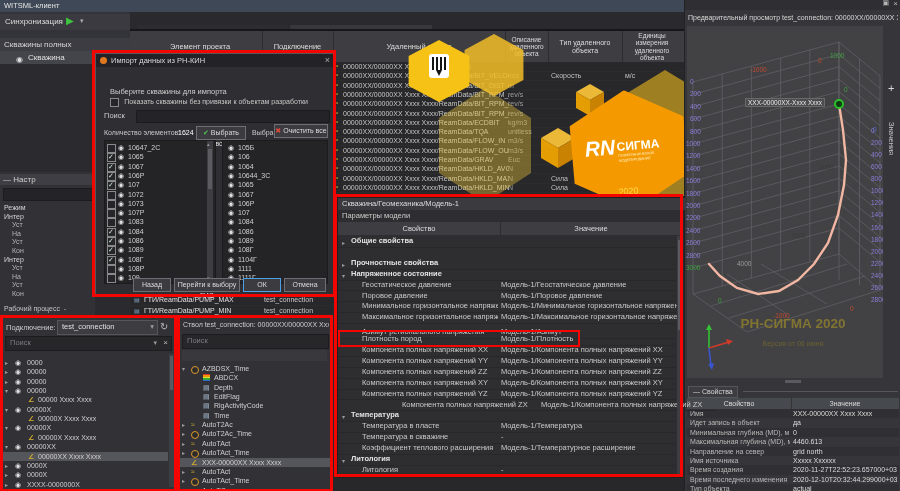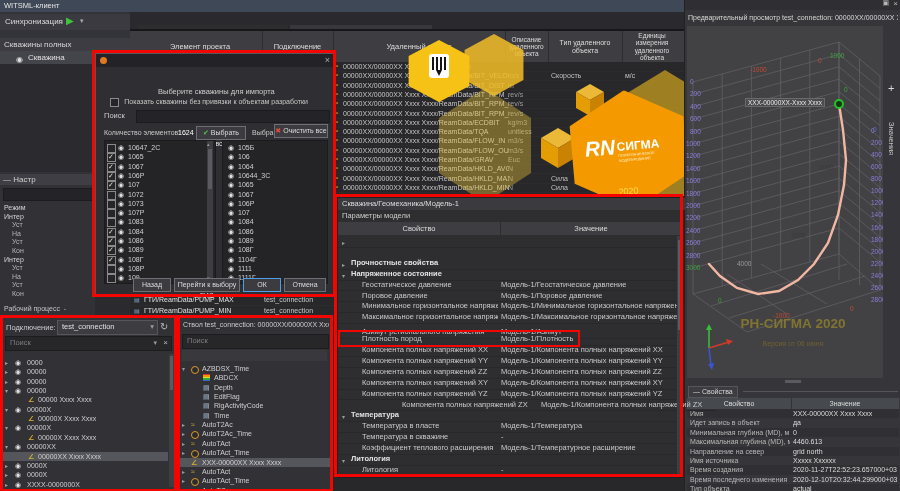--- a/index.html
+++ b/index.html
@@ -272,20 +272,21 @@
   <div class="abs" style="left:337px;top:197px;width:344px;height:279px;background:#2e2e31;z-index:20;border:1px solid #1f1f22;">
     <div class="abs clip" style="left:0;top:0;width:344px;height:12px;background:#3a3a3f;line-height:12px;padding-left:4px;color:#dddddd;font-size:7.5px;">Скважина/Геомеханика/Модель-1</div>
     <div class="abs clip" style="left:0;top:12px;width:344px;height:12px;line-height:12px;padding-left:4px;color:#cccccc;font-size:7.5px;">Параметры модели</div>
     <div class="abs" style="left:0;top:24px;width:344px;height:13px;background:#3e3e42;">
       <div class="abs" style="left:0;top:0;width:162px;height:13px;border-right:1px solid #2d2d30;text-align:center;line-height:13px;color:#dcdcdc;font-size:7.5px;">Свойство</div>
       <div class="abs" style="left:162px;top:0;width:182px;height:13px;text-align:center;line-height:13px;color:#dcdcdc;font-size:7.5px;">Значение</div>
     </div>
     <div id="model-rows" class="abs" style="left:0;top:38px;width:338px;height:240px;">
         <div class="mrow" style="top: 0px;">
           <div class="exp" style="left: 4px; font-size: 6px; top: 2px;">▸</div>
+          <div class="grp clip" style="position: absolute; left: 13px; top: 0px; width: 320px;">Общие свойства</div>
         </div>
         <div class="mrow" style="top: 21.8px;">
           <div class="exp" style="left: 4px; font-size: 6px; top: 2px;">▸</div>
           <div class="grp clip" style="position: absolute; left: 13px; top: 0px; width: 320px;">Прочностные свойства</div>
         </div>
         <div class="mrow" style="top: 32.7px;">
           <div class="exp" style="left: 4px; font-size: 6px; top: 2px;">▾</div>
           <div class="grp clip" style="position: absolute; left: 13px; top: 0px; width: 320px;">Напряженное состояние</div>
         </div>
         <div class="mrow" style="top: 43.6px;">
@@ -362,23 +363,24 @@
         </div>
       </div>
     <div class="scroll" style="right:0;top:38px;width:5px;height:240px;">
       <span class="thumb" style="left:1px;top:4px;width:3px;height:90px;"></span>
     </div>
   </div>
 
   <div class="abs" style="left:95px;top:53px;width:238px;height:241px;background:#2f2f33;border:1px solid #56565c;z-index:30;">
     <div class="abs" style="left:0;top:0;width:238px;height:13px;background:#232327;">
       <span style="position:absolute;left:4px;top:3px;width:7px;height:7px;border-radius:50%;background:#e07820;"></span>
+      <span class="abs clip" style="left:15px;top:0;width:190px;height:13px;line-height:13px;color:#d8d8d8;font-size:7.5px;">Импорт данных из РН-КИН</span>
       <span class="abs" style="right:4px;top:0;line-height:13px;color:#aaaaaa;font-size:9px;">×</span>
     </div>
-    <div class="abs clip" style="left:14px;top:33px;width:216px;height:10px;color:#cccccc;font-size:7.5px;margin-left:48px;">Выберите скважины для импорта</div>
+    <div class="abs clip" style="left:14px;top:33px;width:216px;height:10px;color:#cccccc;font-size:7.5px;">Выберите скважины для импорта</div>
     <div class="abs" style="left:14px;top:44px;width:220px;height:10px;">
       <span class="chk"></span>
       <span class="clip" style="display:inline-block;vertical-align:top;max-width:205px;color:#c6c6c6;font-size:7px;margin-left:3px;">Показать скважины без привязки к объектам разработки</span>
     </div>
     <div class="abs" style="left:8px;top:56px;width:224px;height:12px;">
       <span style="color:#cccccc;font-size:7.5px;line-height:12px;">Поиск</span>
       <span class="abs" style="left:32px;top:0;width:192px;height:11px;background:#242428;border:1px solid #1b1b1e;"></span>
     </div>
 
     <div class="abs" style="left:8px;top:72px;width:224px;height:13px;font-size:7px;">

